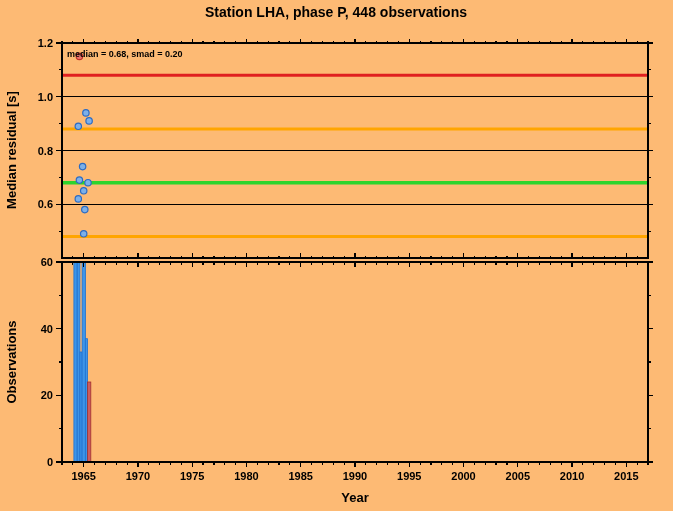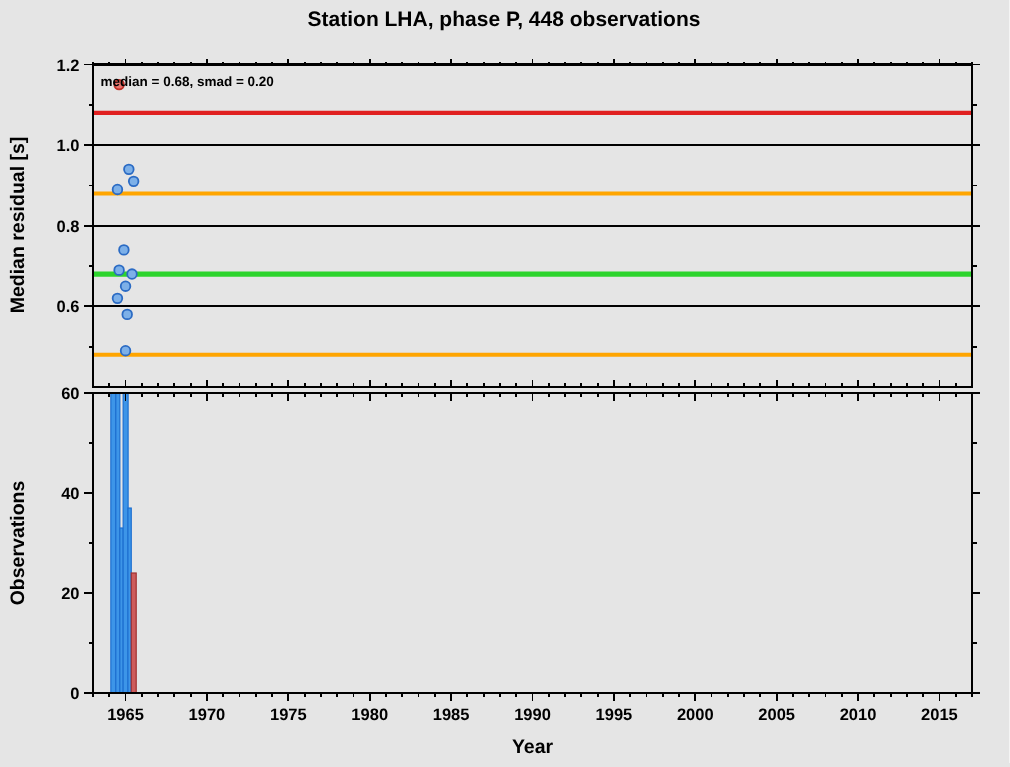--- a/index.html
+++ b/index.html
@@ -1,16 +1,16 @@
 <!DOCTYPE html>
 <html><head>
 <meta charset="utf-8">
 <style>
   html,body{margin:0;padding:0;background:#ffffff;}
-  .figure{position:relative;width:673px;height:511px;background:#e5e5e5;font-family:"Liberation Sans",sans-serif;overflow:hidden;}
+  .figure{position:relative;width:673px;height:511px;background:#fdba74;font-family:"Liberation Sans",sans-serif;overflow:hidden;}
   svg text{fill:#000;}
   .title{font-family:"Liberation Sans",sans-serif;font-size:14px;font-weight:bold;}
   .axis-title{font-family:"Liberation Sans",sans-serif;font-size:13px;font-weight:bold;}
   .tick-label{font-family:"Liberation Sans",sans-serif;font-size:11px;font-weight:bold;}
   .annotation{font-family:"Liberation Sans",sans-serif;font-size:9px;font-weight:bold;}
 </style>
 </head>
 <body>
 
 <div class="figure">

